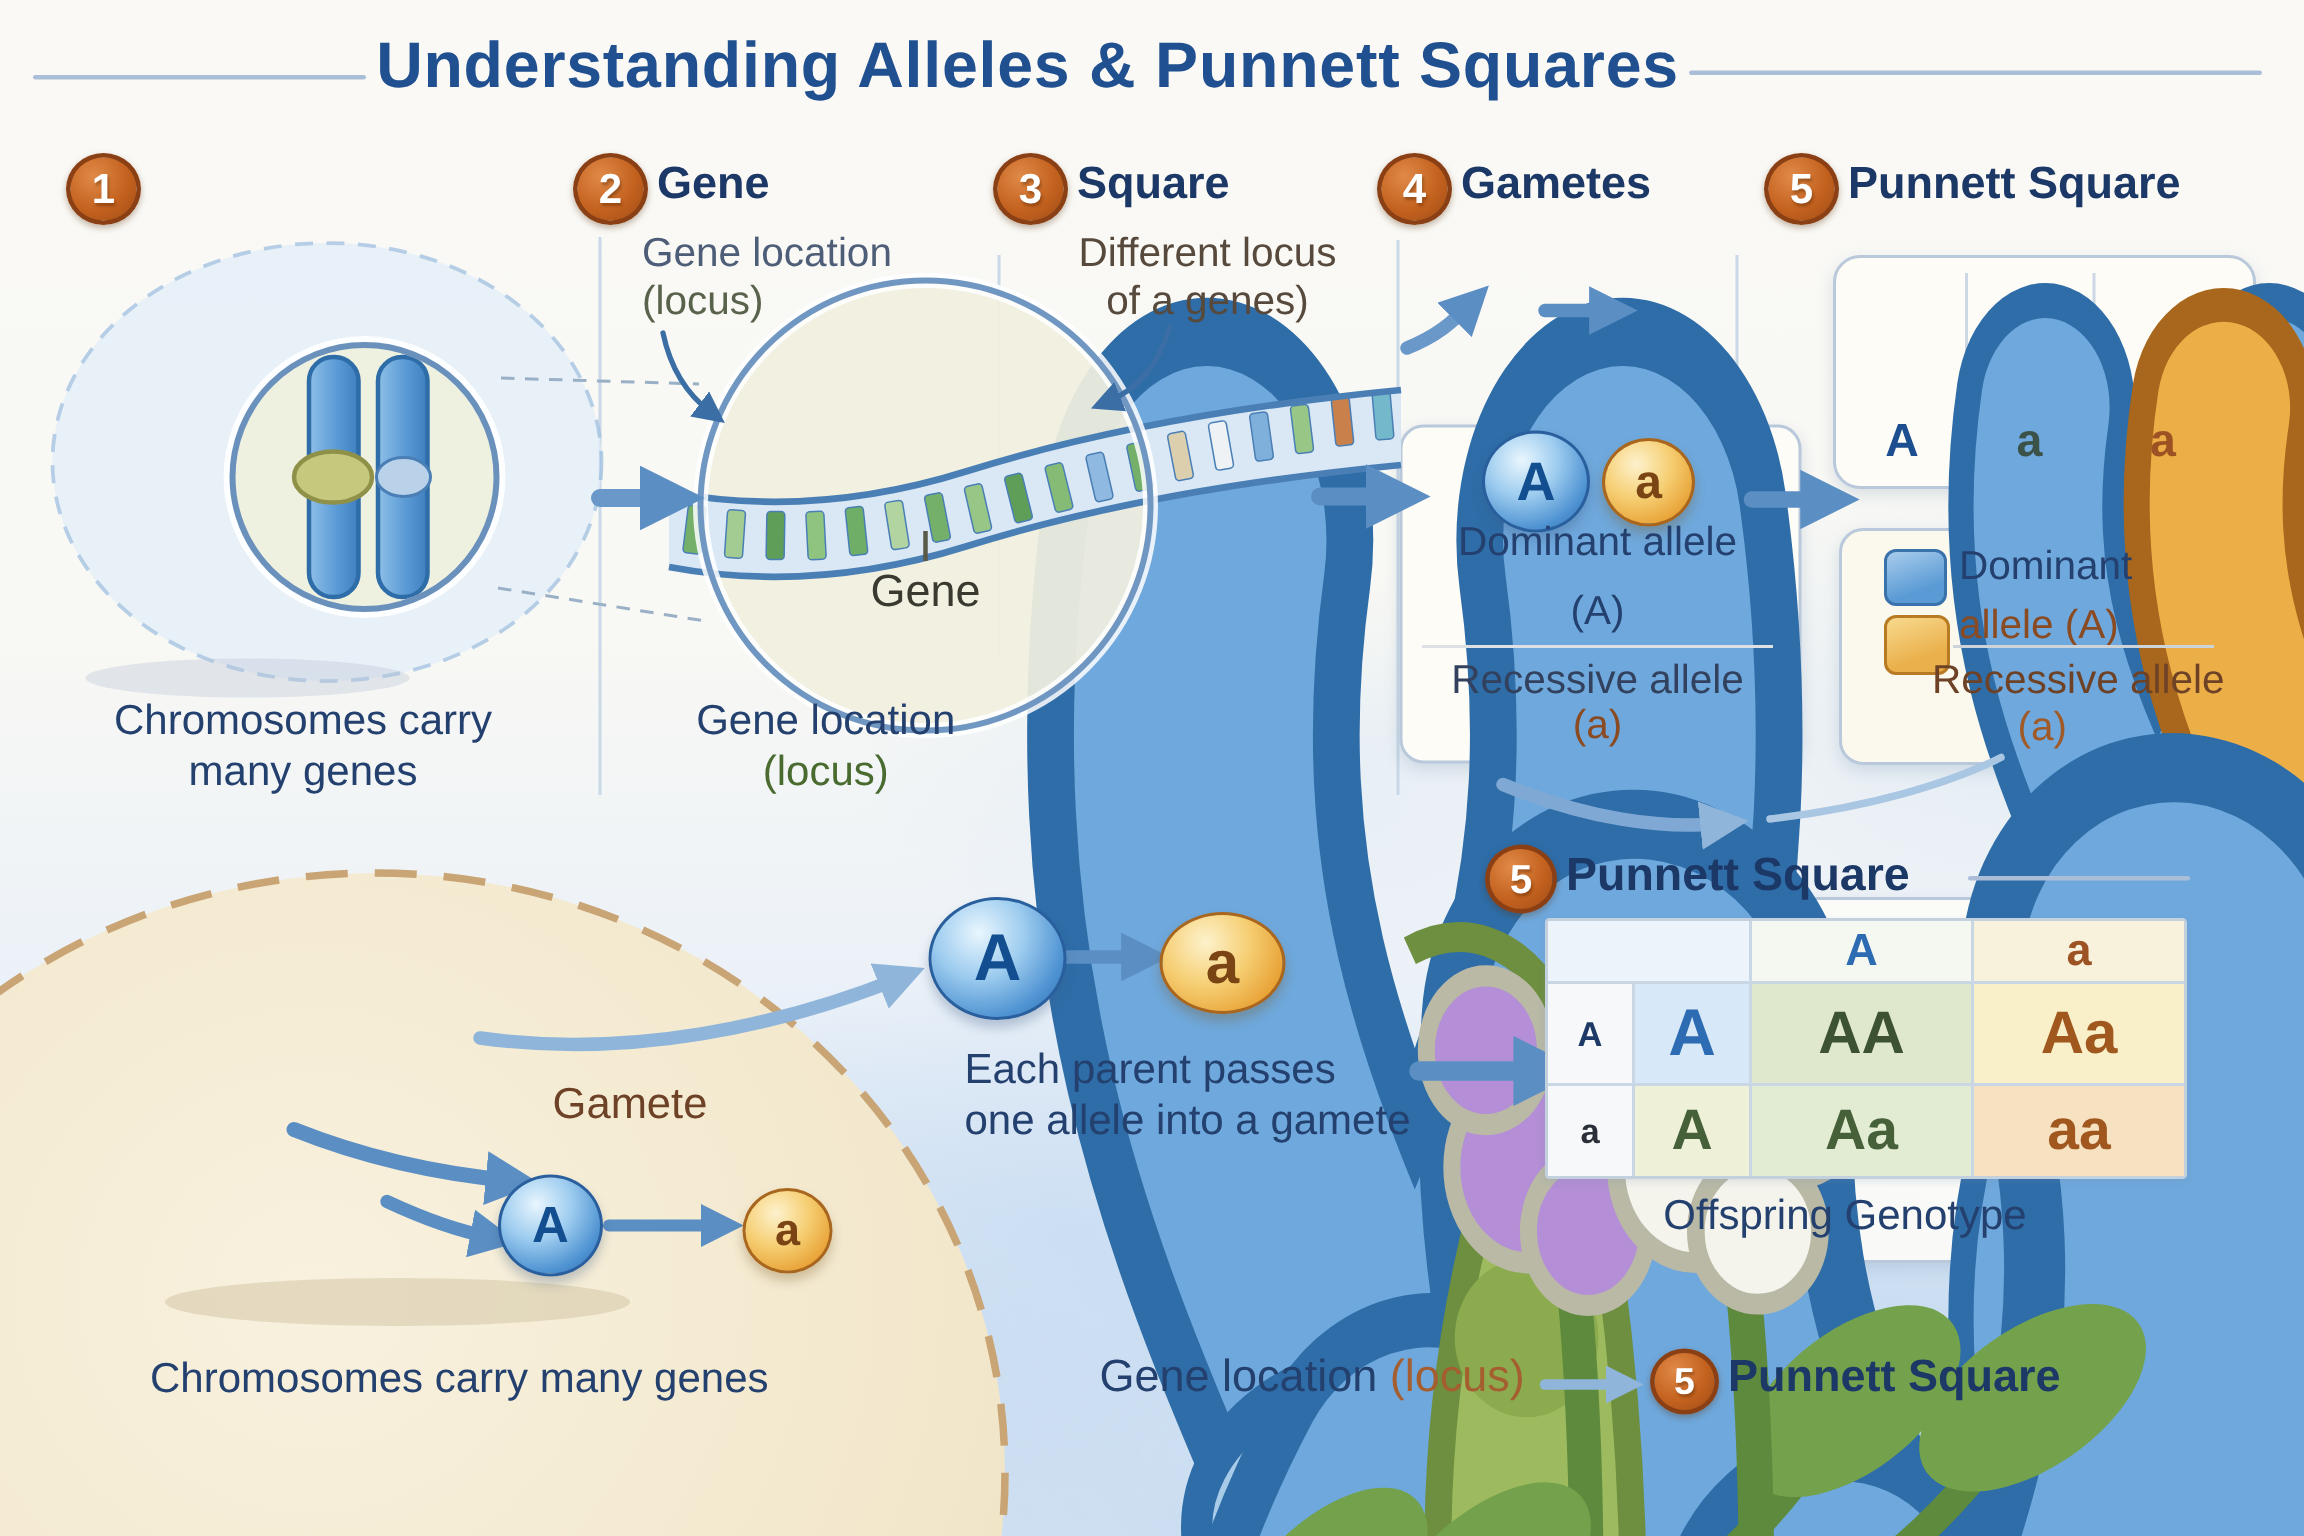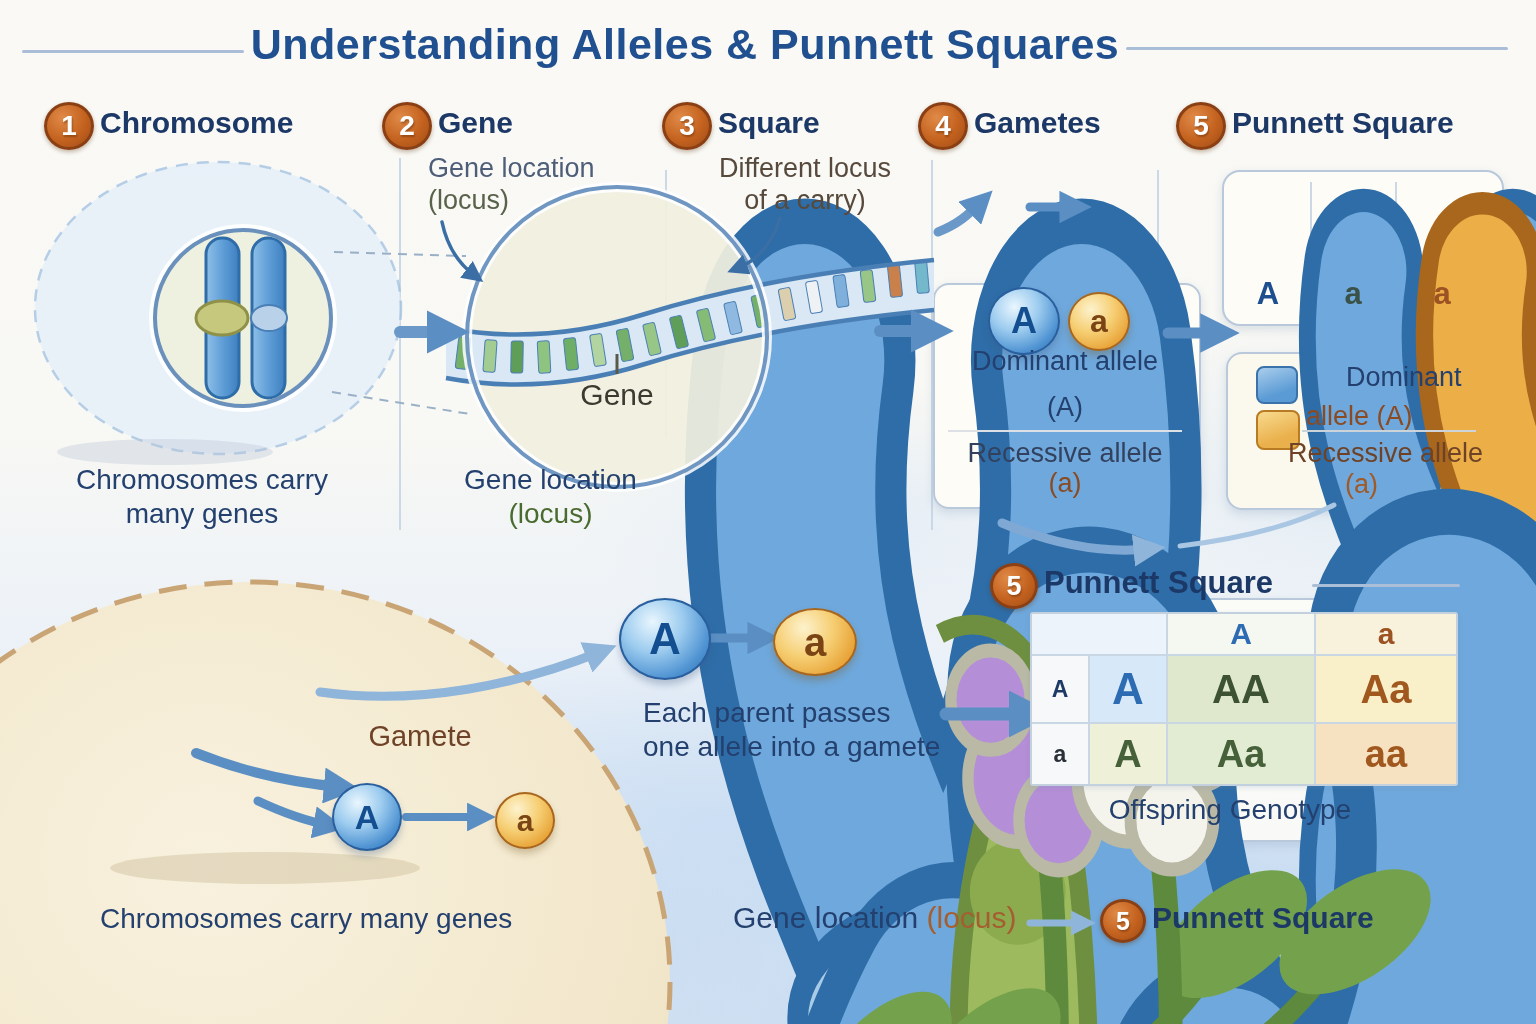--- a/index.html
+++ b/index.html
@@ -43,21 +43,20 @@
 
 <div class="stage">
 
   <div class="hline" style="left:22px;top:50px;width:222px;height:3px;"></div>
   <div class="hline" style="left:1126px;top:47px;width:382px;height:3px;"></div>
   <div class="abs z4" style="left:240px;top:20px;width:890px;text-align:center;font-size:43px;font-weight:bold;color:#20508f;letter-spacing:.5px;">Understanding Alleles &amp; Punnett Squares</div>
 
   <div class="badge" style="left:44px;top:102px;width:44px;height:42px;font-size:28px;">
       <span>1</span>
     </div>
-  <div class="hdr" style="left:100px;top:106px;">Chromosome</div>
   <div class="badge" style="left:382px;top:102px;width:44px;height:42px;font-size:28px;">
       <span>2</span>
     </div>
   <div class="hdr" style="left:438px;top:106px;">Gene</div>
   <div class="badge" style="left:662px;top:102px;width:44px;height:42px;font-size:28px;">
       <span>3</span>
     </div>
   <div class="hdr" style="left:718px;top:106px;">Square</div>
   <div class="badge" style="left:918px;top:102px;width:44px;height:42px;font-size:28px;">
       <span>4</span>
@@ -69,21 +68,21 @@
   <div class="hdr" style="left:1232px;top:106px;">Punnett Square</div>
 
   <div class="vdiv" style="left:399px;top:158px;height:372px;"></div>
   <div class="vdiv" style="left:665px;top:170px;height:268px;"></div>
   <div class="vdiv" style="left:931px;top:160px;height:370px;"></div>
   <div class="vdiv" style="left:1157px;top:170px;height:140px;"></div>
 
   <div class="sub" style="left:428px;top:153px;color:#4e5d78;">Gene location</div>
   <div class="sub" style="left:428px;top:185px;color:#59624a;">(locus)</div>
   <div class="sub" style="left:696px;top:153px;width:218px;text-align:center;color:#57493c;">Different locus</div>
-  <div class="sub" style="left:696px;top:185px;width:218px;text-align:center;color:#57493c;">of a carry)</div>
+  <div class="sub" style="left:696px;top:185px;width:218px;text-align:center;color:#57493c;">of a genes)</div>
 
   <div class="panel" style="left:933px;top:283px;width:264px;height:222px;border-radius:16px;"></div>
   <div class="panel" style="left:1222px;top:170px;width:278px;height:152px;"></div>
   <div class="abs" style="left:1310px;top:182px;width:2px;height:128px;background:#ccd8e4;z-index:2;"></div>
   <div class="abs" style="left:1395px;top:182px;width:2px;height:128px;background:#ccd8e4;z-index:2;"></div>
   <div class="panel" style="left:1226px;top:352px;width:272px;height:154px;border-radius:16px;background:#fbf9ee;"></div>
   <div class="panel" style="left:984px;top:598px;width:494px;height:240px;border-radius:20px;background:rgba(252,252,248,.93);"></div>
 
   <svg class="svgart" width="1536" height="1024" viewBox="0 0 1536 1024">
     <defs>
@@ -336,21 +335,21 @@
   <div class="abs z4" style="left:948px;top:430px;width:234px;height:2px;background:#dde0e4;"></div>
   <div class="cap" style="left:938px;top:438px;width:254px;font-size:27px;color:#32415e;">Recessive allele</div>
   <div class="cap" style="left:938px;top:468px;width:254px;font-size:27px;color:#8a4a22;">(a)</div>
 
   <div class="abs z4" style="left:1228px;top:276px;width:80px;text-align:center;font-size:31px;font-weight:bold;color:#1d4e8f;">A</div>
   <div class="abs z4" style="left:1314px;top:276px;width:78px;text-align:center;font-size:31px;font-weight:bold;color:#3a5248;">a</div>
   <div class="abs z4" style="left:1396px;top:276px;width:92px;text-align:center;font-size:31px;font-weight:bold;color:#9c5222;">a</div>
 
   <div class="swatch" style="left:1256px;top:366px;width:38px;height:34px;background:linear-gradient(160deg,#a9cdec,#5b9bd5 70%);border:2.5px solid #3a72ab;"></div>
   <div class="swatch" style="left:1256px;top:410px;width:40px;height:36px;background:linear-gradient(160deg,#f8da8e,#eab04c 70%);border:2.5px solid #b87a22;"></div>
-  <div class="legtxt" style="left:1306px;top:362px;color:#23406e;margin-left:40px;">Dominant</div>
+  <div class="legtxt" style="left:1306px;top:362px;color:#23406e;">Dominant</div>
   <div class="legtxt" style="left:1306px;top:401px;color:#8a4a22;">allele (A)</div>
   <div class="abs z4" style="left:1302px;top:430px;width:174px;height:2px;background:#ccd4da;"></div>
   <div class="legtxt" style="left:1288px;top:438px;color:#6e4226;">Recessive allele</div>
   <div class="legtxt" style="left:1345px;top:469px;color:#a05a28;">(a)</div>
 
   <div class="abs z4" style="left:335px;top:720px;width:170px;text-align:center;font-size:29px;color:#6e4226;">Gamete</div>
   <div class="sph sphA" style="left:332px;top:783px;width:66px;height:64px;font-size:34px;">
       <span>A</span>
     </div>
   <div class="sph sphO" style="left:495px;top:792px;width:56px;height:53px;font-size:30px;">

